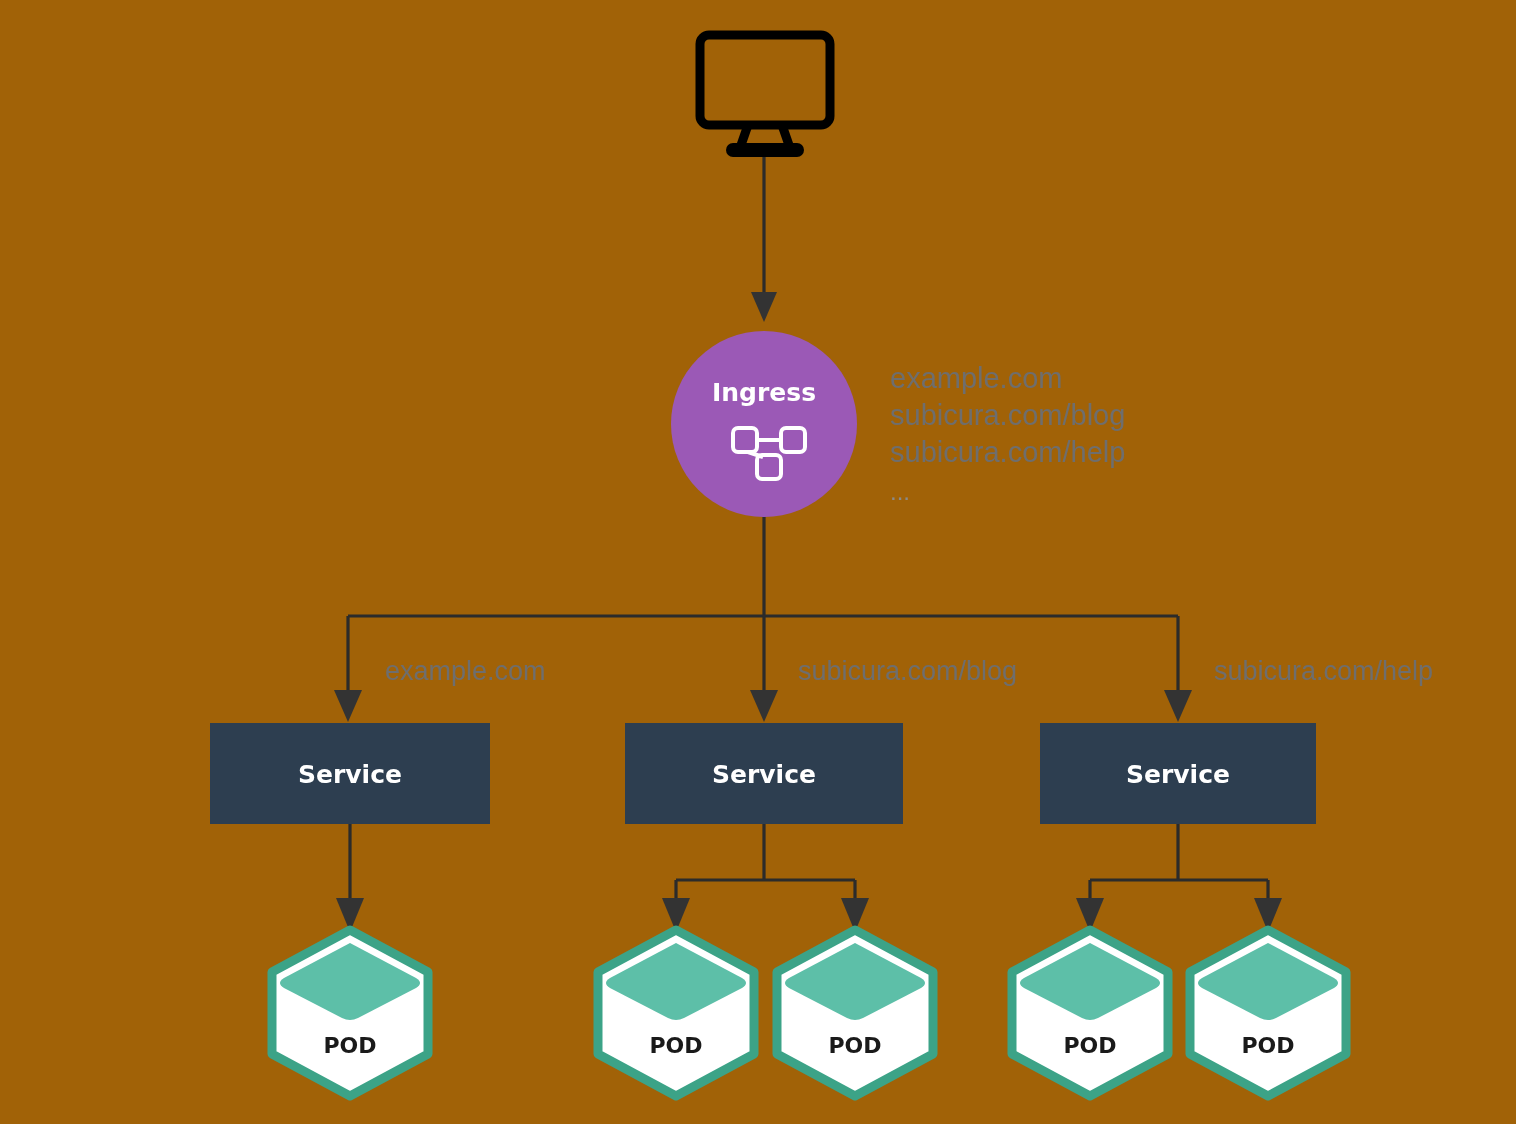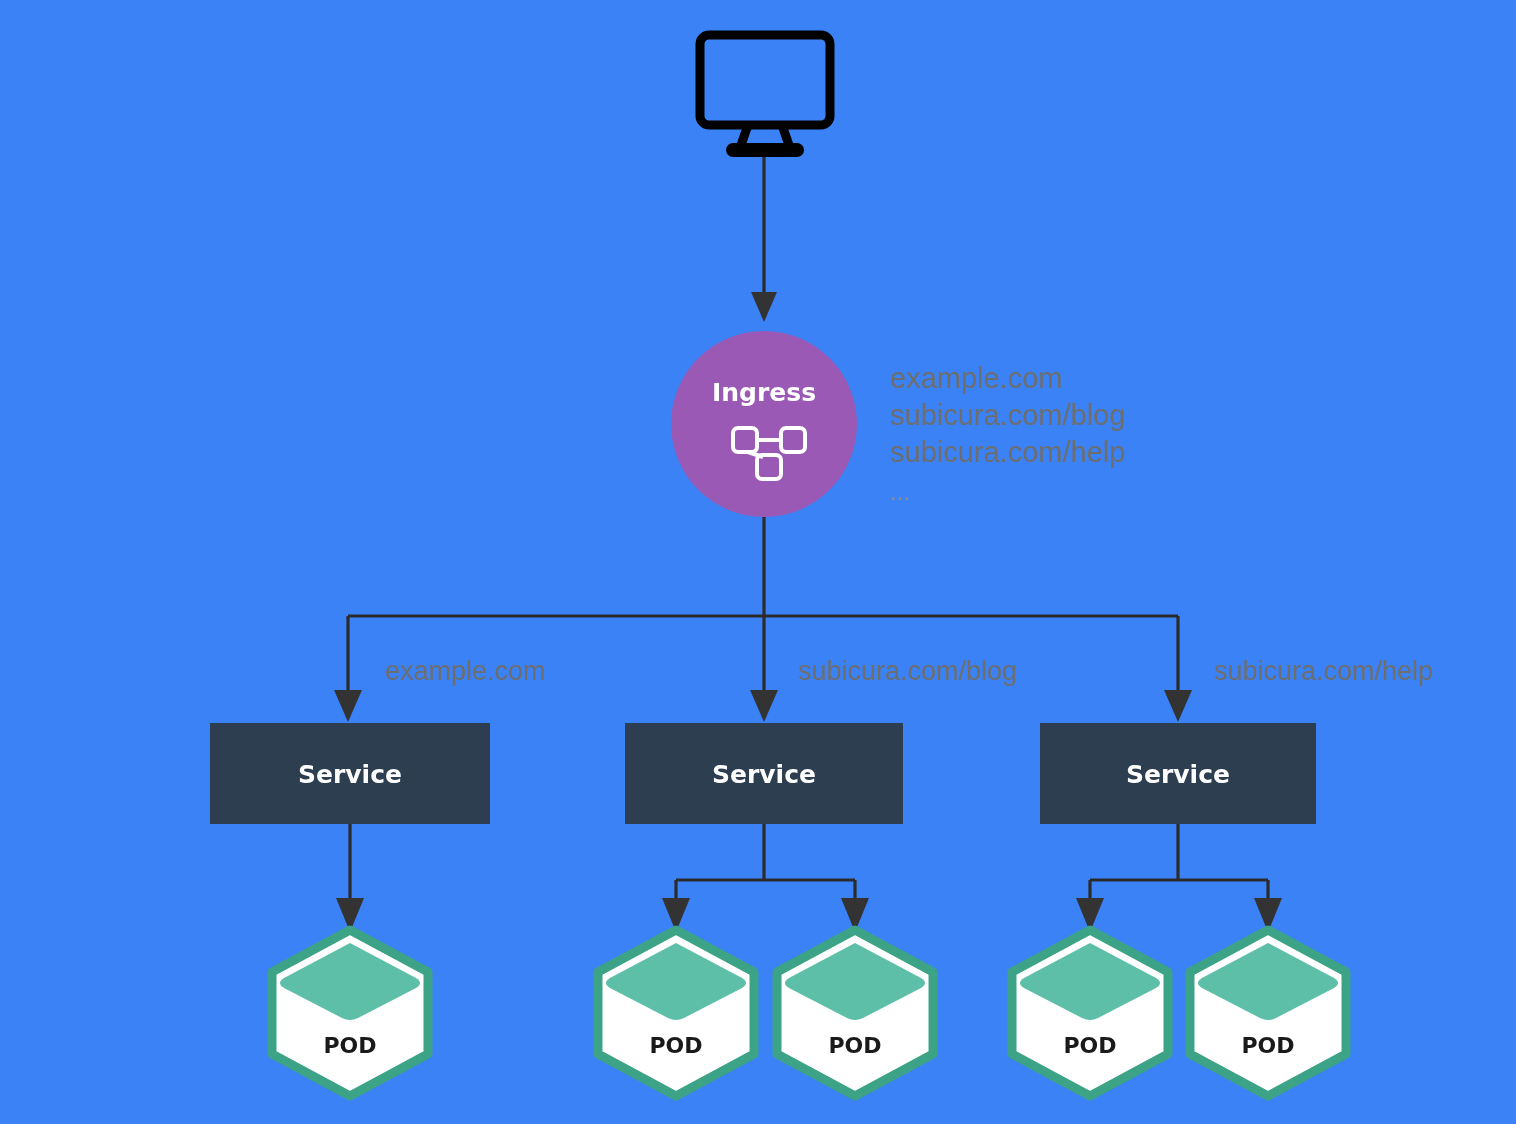--- a/index.html
+++ b/index.html
@@ -11,21 +11,21 @@
   body {
     width: 1516px;
     height: 1124px;
     font-family: "Liberation Sans", sans-serif;
     overflow: hidden;
   }
   #diagram-root {
     position: relative;
     width: 1516px;
     height: 1124px;
-    background: #3b82f6;
+    background: #a16207;
   }
   svg#diagram-canvas {
     position: absolute;
     top: 0;
     left: 0;
     width: 1516px;
     height: 1124px;
     display: block;
   }
   .node-label-ingress {

